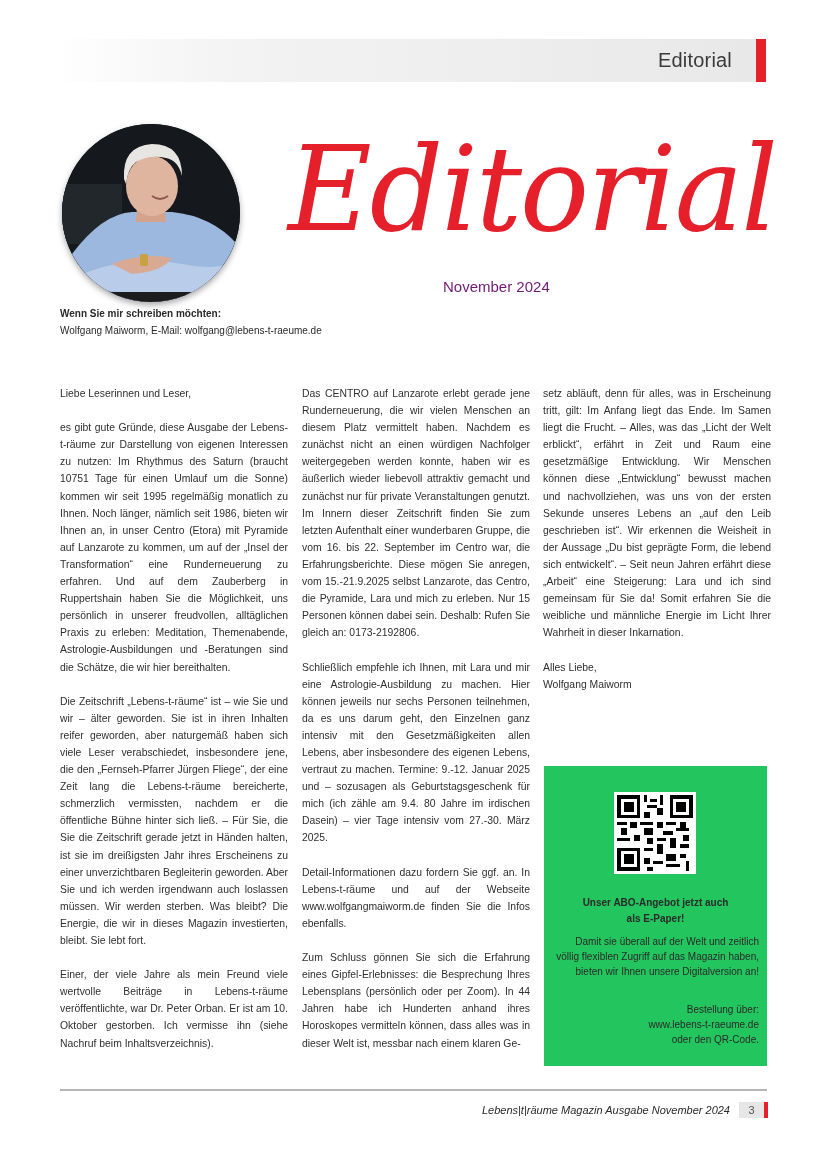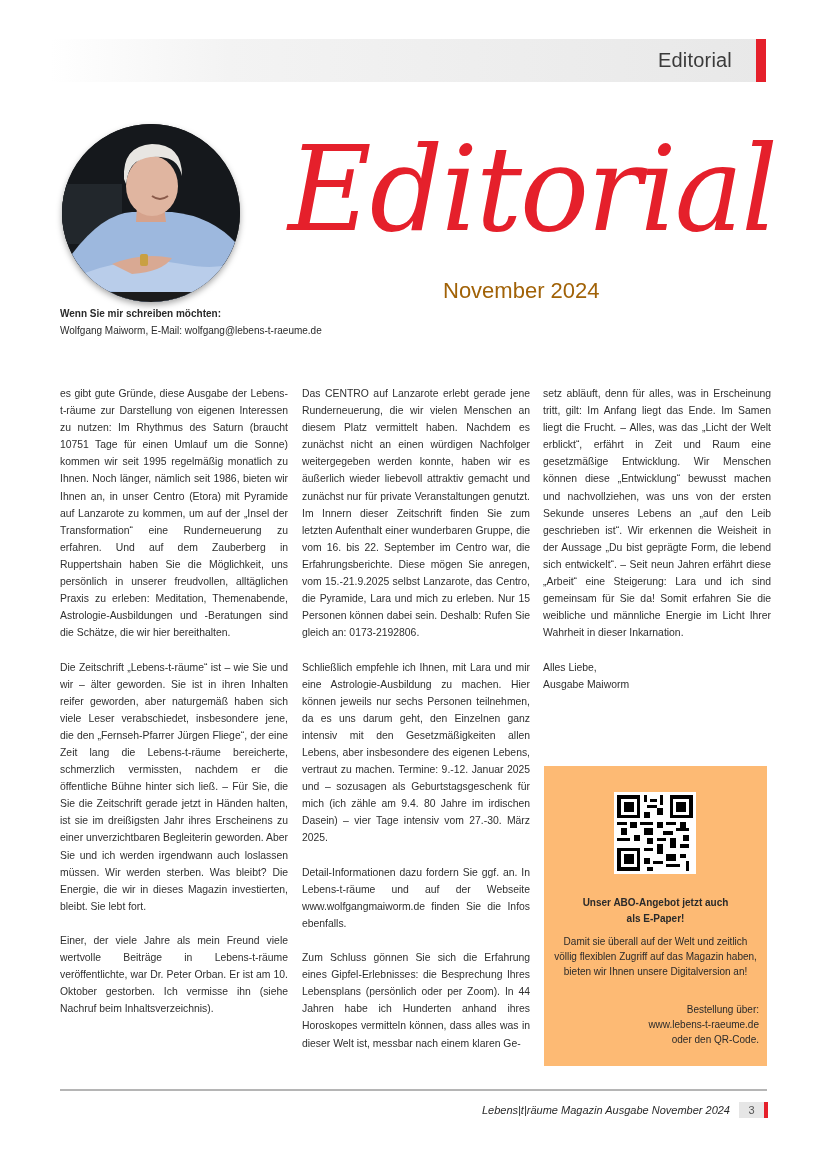--- a/index.html
+++ b/index.html
@@ -8,37 +8,37 @@
   .header-bar { position:absolute; left:50px; top:39px; width:716px; height:43px;
     background:linear-gradient(to right, #ffffff 0%, #f3f3f3 25%, #e8e8e8 100%); }
   .header-label { position:absolute; right:34px; top:10px; font-size:20px; color:#3a3a3a;
     font-family:"Liberation Sans", sans-serif; font-weight:300; letter-spacing:0.2px; }
   .header-accent { position:absolute; right:0; top:0; width:10px; height:43px; background:#e5202b; }
 
   .portrait { position:absolute; left:62px; top:124px; width:178px; height:178px; border-radius:50%;
     overflow:hidden; box-shadow:0 3px 6px rgba(0,0,0,0.35); background:#1a1a1a; }
 
   .script-title { position:absolute; left:282px; top:112px; width:500px; height:170px; }
-  .issue-date { position:absolute; left:443px; top:278px; font-size:22px; color:#a16207; }
+  .issue-date { position:absolute; left:443px; top:278px; font-size:15px; color:#701a75; }
 
   .contact { position:absolute; left:60px; top:305px; font-size:10px; line-height:17px; color:#2a2a2a; }
   .contact .label { font-weight:bold; }
 
   .col { position:absolute; top:385px; width:228px; font-size:10.4px; line-height:17.1px;
     text-align:justify; hyphens:auto; color:#2f2f2f; }
   .col p { margin:0 0 17.1px 0; }
   .col1 { left:60px; }
   .col2 { left:302px; top:385px; }
   .col3 { left:543px; top:385px; }
 
-  .promo { position:absolute; left:544px; top:766px; width:223px; height:300px; background:#fdba74; }
+  .promo { position:absolute; left:544px; top:766px; width:223px; height:300px; background:#22c55e; }
   .qr { position:absolute; left:70px; top:26px; width:82px; height:82px; background:#fff; }
   .promo-title { position:absolute; left:0; width:100%; top:129px; text-align:center; font-size:10px;
     font-weight:bold; line-height:16px; color:#2a2a2a; }
-  .promo-body { position:absolute; left:8px; right:8px; top:168px; text-align:center; font-size:10px;
+  .promo-body { position:absolute; left:8px; right:8px; top:168px; text-align:right; font-size:10px;
     line-height:15px; color:#2a2a2a; }
   .promo-order { position:absolute; left:8px; right:8px; top:236px; text-align:right; font-size:10px;
     line-height:15px; color:#2a2a2a; }
 
   .footer-line { position:absolute; left:60px; top:1089px; width:707px; height:2px; background:#b5b5b5; }
   .footer-text { position:absolute; right:96px; top:1104px; font-size:11px; color:#2a2a2a;font-style:italic; }
   .page-box { position:absolute; left:739px; top:1102px; width:25px; height:16px; background:#e6e6e6;
     font-size:11px; color:#555; text-align:center; line-height:16px; }
   .page-accent { position:absolute; left:764px; top:1102px; width:4px; height:16px; background:#e5202b; }
 </style>
@@ -78,36 +78,37 @@
   </svg>
 </div>
 <div class="issue-date">November 2024</div>
 
 <div class="contact">
   <div class="label">Wenn Sie mir schreiben möchten:</div>
   <div>Wolfgang Maiworm, E-Mail: wolfgang@lebens-t-raeume.de</div>
 </div>
 
 <div class="col col1">
+  <p>Liebe Leserinnen und Leser,</p>
   <p>es gibt gute Gründe, diese Ausgabe der Lebens-t-räume zur Darstellung von eigenen Interessen zu nutzen: Im Rhythmus des Saturn (braucht 10751 Tage für einen Umlauf um die Sonne) kommen wir seit 1995 regelmäßig monatlich zu Ihnen. Noch länger, nämlich seit 1986, bieten wir Ihnen an, in unser Centro (Etora) mit Pyramide auf Lanzarote zu kommen, um auf der „Insel der Transformation“ eine Runderneuerung zu erfahren. Und auf dem Zauberberg in Ruppertshain haben Sie die Möglichkeit, uns persönlich in unserer freudvollen, alltäglichen Praxis zu erleben: Meditation, Themenabende, Astrologie-Ausbildungen und -Beratungen sind die Schätze, die wir hier bereithalten.</p>
   <p>Die Zeitschrift „Lebens-t-räume“ ist – wie Sie und wir – älter geworden. Sie ist in ihren Inhalten reifer geworden, aber naturgemäß haben sich viele Leser verabschiedet, insbesondere jene, die den „Fernseh-Pfarrer Jürgen Fliege“, der eine Zeit lang die Lebens-t-räume bereicherte, schmerzlich vermissten, nachdem er die öffentliche Bühne hinter sich ließ. – Für Sie, die Sie die Zeitschrift gerade jetzt in Händen halten, ist sie im dreißigsten Jahr ihres Erscheinens zu einer unverzichtbaren Begleiterin geworden. Aber Sie und ich werden irgendwann auch loslassen müssen. Wir werden sterben. Was bleibt? Die Energie, die wir in dieses Magazin investierten, bleibt. Sie lebt fort.</p>
   <p>Einer, der viele Jahre als mein Freund viele wertvolle Beiträge in Lebens-t-räume veröffentlichte, war Dr. Peter Orban. Er ist am 10. Oktober gestorben. Ich vermisse ihn (siehe Nachruf beim Inhaltsverzeichnis).</p>
 </div>
 
 <div class="col col2">
   <p>Das CENTRO auf Lanzarote erlebt gerade jene Runderneuerung, die wir vielen Menschen an diesem Platz vermittelt haben. Nachdem es zunächst nicht an einen würdigen Nachfolger weitergegeben werden konnte, haben wir es äußerlich wieder liebevoll attraktiv gemacht und zunächst nur für private Veranstaltungen genutzt. Im Innern dieser Zeitschrift finden Sie zum letzten Aufenthalt einer wunderbaren Gruppe, die vom 16. bis 22. September im Centro war, die Erfahrungsberichte. Diese mögen Sie anregen, vom 15.-21.9.2025 selbst Lanzarote, das Centro, die Pyramide, Lara und mich zu erleben. Nur 15 Personen können dabei sein. Deshalb: Rufen Sie gleich an: 0173-2192806.</p>
   <p>Schließlich empfehle ich Ihnen, mit Lara und mir eine Astrologie-Ausbildung zu machen. Hier können jeweils nur sechs Personen teilnehmen, da es uns darum geht, den Einzelnen ganz intensiv mit den Gesetzmäßigkeiten allen Lebens, aber insbesondere des eigenen Lebens, vertraut zu machen. Termine: 9.-12. Januar 2025 und – sozusagen als Geburtstagsgeschenk für mich (ich zähle am 9.4. 80 Jahre im irdischen Dasein) – vier Tage intensiv vom 27.-30. März 2025.</p>
   <p>Detail-Informationen dazu fordern Sie ggf. an. In Lebens-t-räume und auf der Webseite www.wolfgangmaiworm.de finden Sie die Infos ebenfalls.</p>
   <p>Zum Schluss gönnen Sie sich die Erfahrung eines Gipfel-Erlebnisses: die Besprechung Ihres Lebensplans (persönlich oder per Zoom). In 44 Jahren habe ich Hunderten anhand ihres Horoskopes vermitteln können, dass alles was in dieser Welt ist, messbar nach einem klaren Ge-</p>
 </div>
 
 <div class="col col3">
   <p>setz abläuft, denn für alles, was in Erscheinung tritt, gilt: Im Anfang liegt das Ende. Im Samen liegt die Frucht. – Alles, was das „Licht der Welt erblickt“, erfährt in Zeit und Raum eine gesetzmäßige Entwicklung. Wir Menschen können diese „Entwicklung“ bewusst machen und nachvollziehen, was uns von der ersten Sekunde unseres Lebens an „auf den Leib geschrieben ist“. Wir erkennen die Weisheit in der Aussage „Du bist geprägte Form, die lebend sich entwickelt“. – Seit neun Jahren erfährt diese „Arbeit“ eine Steigerung: Lara und ich sind gemeinsam für Sie da! Somit erfahren Sie die weibliche und männliche Energie im Licht Ihrer Wahrheit in dieser Inkarnation.</p>
   <div>Alles Liebe,</div>
-  <div>Ausgabe Maiworm</div>
+  <div>Wolfgang Maiworm</div>
 </div>
 
 <div class="promo">
   <div class="qr">
     <svg width="82" height="82" viewBox="0 0 25 25" shape-rendering="crispEdges">
       <rect width="25" height="25" fill="#fff"></rect>
       <g fill="#000">
         <rect x="1" y="1" width="7" height="7"></rect>
           <rect x="2" y="2" width="5" height="5" fill="#fff"></rect>
           <rect x="3" y="3" width="3" height="3"></rect>

